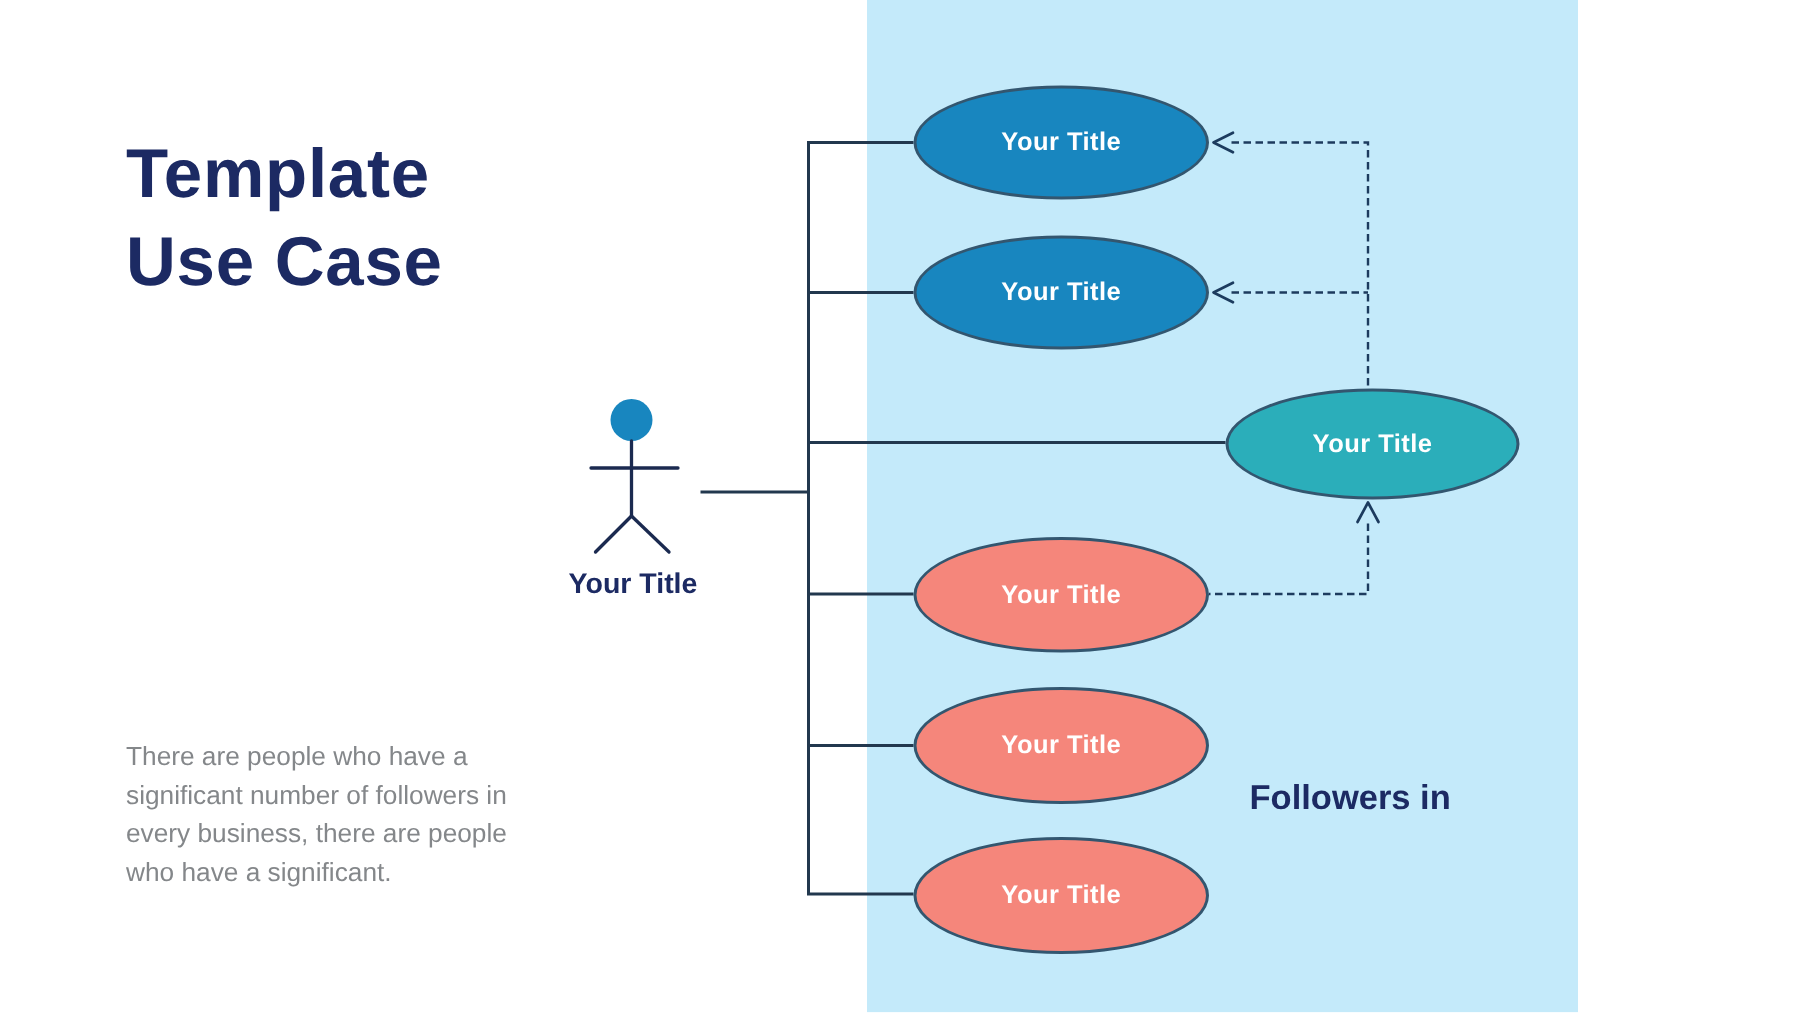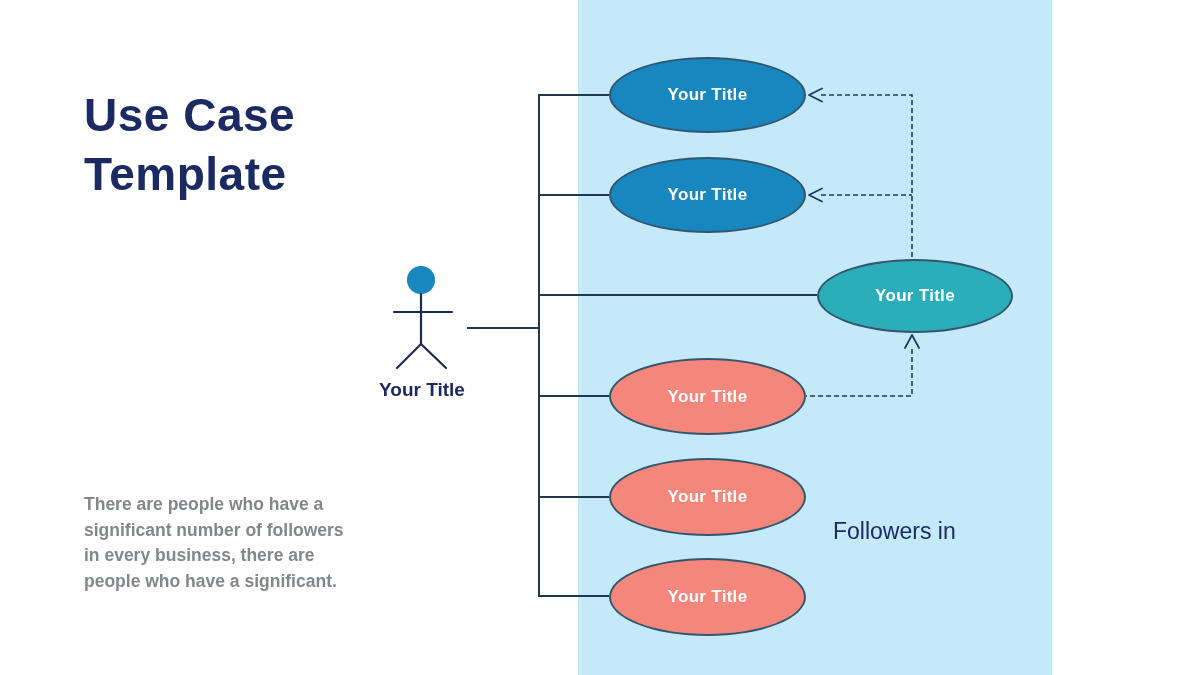--- a/index.html
+++ b/index.html
@@ -30,37 +30,36 @@
     line-height: 59px;
     letter-spacing: 0.5px;
   }
   .description {
     position: absolute;
     left: 84px; top: 492px;
     width: 278px;
     color: #84878A;
     font-size: 17.5px;
     line-height: 25.5px;
-    font-weight: bold;
   }
   .actor-label {
     position: absolute;
     left: 352px; top: 379px;
     width: 140px;
     text-align: center;
     color: #1C2A63;
     font-size: 19px;
     font-weight: 800;
   }
   .caption {
     position: absolute;
     left: 833px; top: 517px;
     color: #1C2A63;
     font-size: 23px;
-    font-weight: 400;
+    font-weight: 700;
     line-height: 29px;
   }
   .node {
     position: absolute;
     border: 2px solid #33566F;
     border-radius: 50%;
     display: flex;
     align-items: center;
     justify-content: center;
     box-sizing: border-box;
@@ -133,22 +132,22 @@
     <span class="node-label">Your Title</span>
   </div>
   <div class="node salmon n5">
     <span class="node-label">Your Title</span>
   </div>
   <div class="node salmon n6">
     <span class="node-label">Your Title</span>
   </div>
 
   <div class="page-title">
+    <div>Template</div>
     <div>Use Case</div>
-    <div>Template</div>
   </div>
 
   <div class="description">There are people who have a significant number of followers in every business, there are people who have a significant.</div>
 
   <div class="actor-label">Your Title</div>
 
   <div class="caption">
     <div>Followers in</div>
   </div>
 

